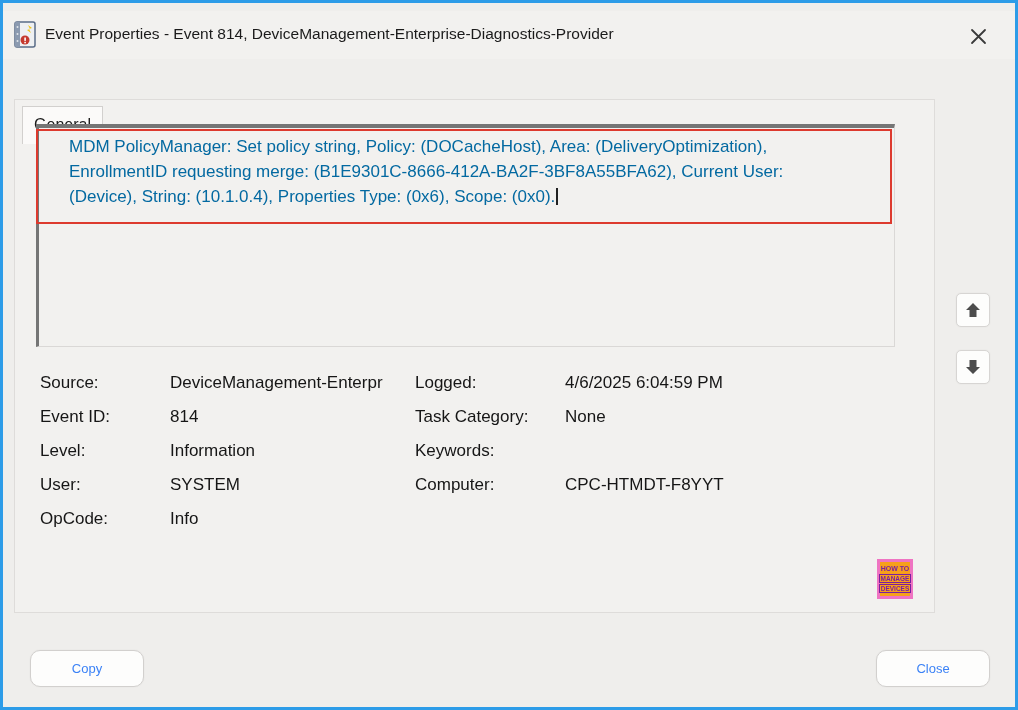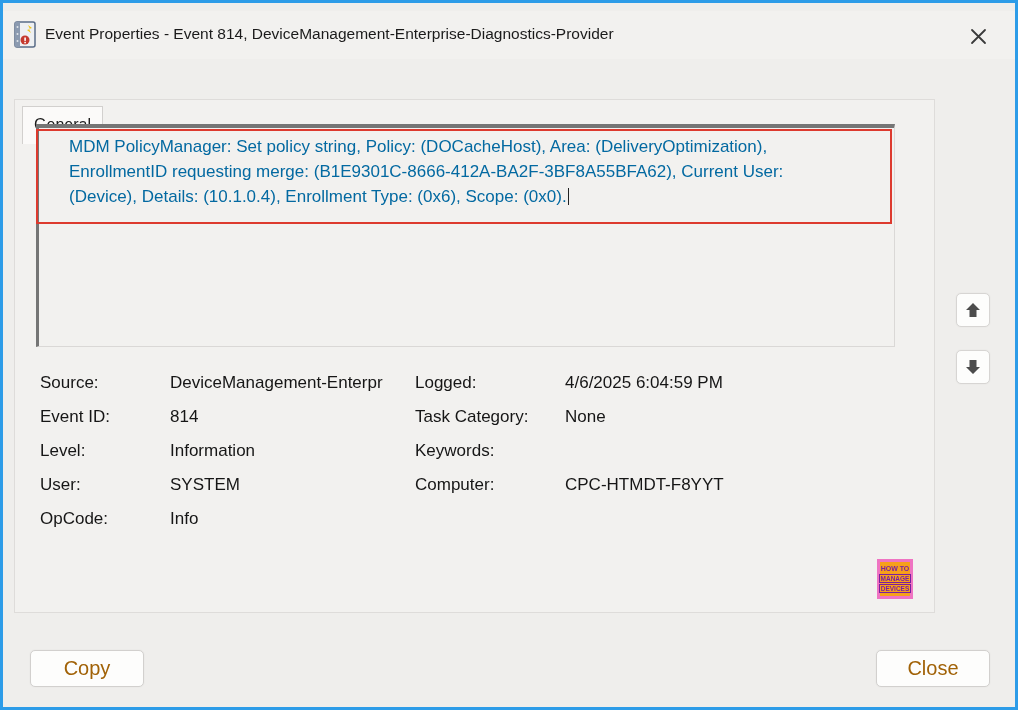--- a/index.html
+++ b/index.html
@@ -46,21 +46,21 @@
   .dv2 { left:525px;text-align:right; }
   
   .watermark { position:absolute; left:874px; top:556px; width:36px; height:40px; background:#f6a01b; border:3px solid #ef74c2; z-index:5; display:flex; flex-direction:column; align-items:center; justify-content:center; gap:1px; }
   .wm-l1 { font-size:7px; font-weight:bold; color:#7a1fa0; letter-spacing:0; line-height:8px; }
   .wm-box { font-size:6.5px; font-weight:bold; color:#7a1fa0; border:1px solid #7a1fa0; line-height:7px; padding:0 1px; letter-spacing:0; }
   
   .nav-btn { position:absolute; width:34px; height:34px; background:#fdfdfc; border:1px solid #d7d5d3; border-radius:5px; cursor:pointer; display:flex; align-items:center; justify-content:center; box-shadow:0 0 2px rgba(0,0,0,.06); }
   .nav-up { left:953px; top:290px; }
   .nav-down { left:953px; top:347px; }
   
-  .dlg-btn { position:absolute; top:647px; width:114px; height:37px; background:#fdfdfc; border:1px solid #d2d0ce; border-radius:5px; font-size:20px; color:#a16207; cursor:pointer; font-family:"Liberation Sans", sans-serif; box-shadow:0 0 2px rgba(0,0,0,.05); }
+  .dlg-btn { position:absolute; top:647px; width:114px; height:37px; background:#fdfdfc; border:1px solid #d2d0ce; border-radius:10px; font-size:13px; color:#3b82f6; cursor:pointer; font-family:"Liberation Sans", sans-serif; box-shadow:0 0 2px rgba(0,0,0,.05); }
   .btn-copy { left:27px; }
   .btn-close { left:873px; }
 </style>
 </head>
 <body>
 
 <div class="window">
 
   <div class="titlebar">
     <svg class="title-icon" viewBox="0 0 22 27">
@@ -84,21 +84,21 @@
 
   <div class="tab tab-general">General</div>
   <div class="tab tab-details">Details</div>
 
   <div class="pane"></div>
 
   <div class="desc-area"></div>
   <div class="desc-text">
     <div>MDM PolicyManager: Set policy string, Policy: (DOCacheHost), Area: (DeliveryOptimization),</div>
     <div>EnrollmentID requesting merge: (B1E9301C-8666-412A-BA2F-3BF8A55BFA62), Current User:</div>
-    <div><span>(Device), Details: (10.1.0.4), Enrollment Type: (0x6), Scope: (0x0).</span><span class="caret"></span></div>
+    <div><span>(Device), String: (10.1.0.4), Properties Type: (0x6), Scope: (0x0).</span><span class="caret"></span></div>
   </div>
   <div class="red-annotation"></div>
 
   <div class="details">
     <div class="drow">
       <span class="dl1">Source:</span>
       <span class="dv1">DeviceManagement-Enterpr</span>
       <span class="dl2">Logged:</span>
       <span class="dv2">4/6/2025 6:04:59 PM</span>
     </div>

